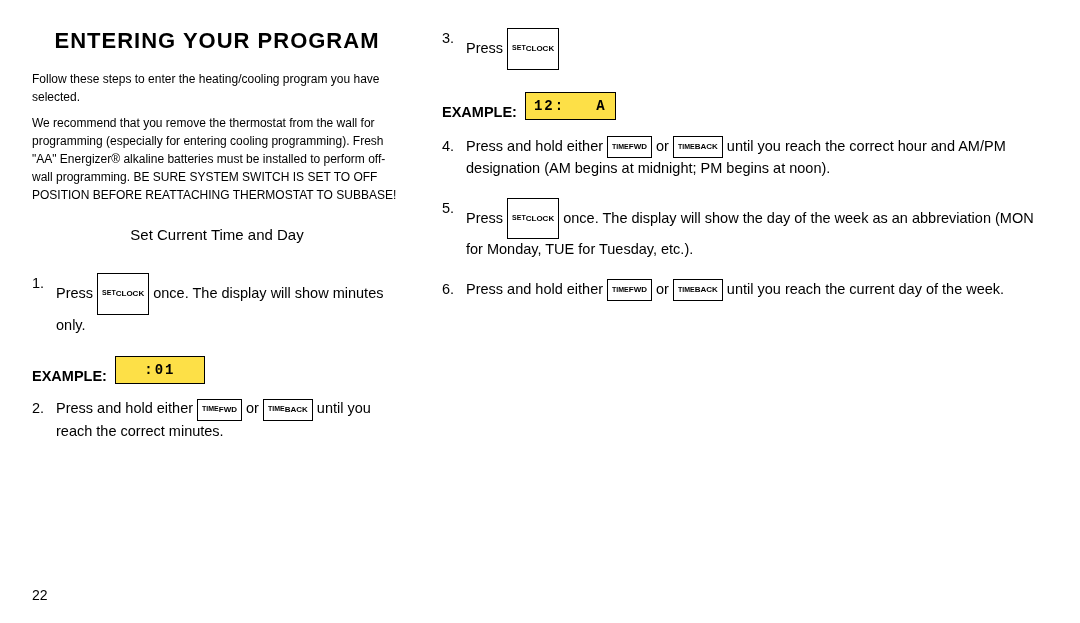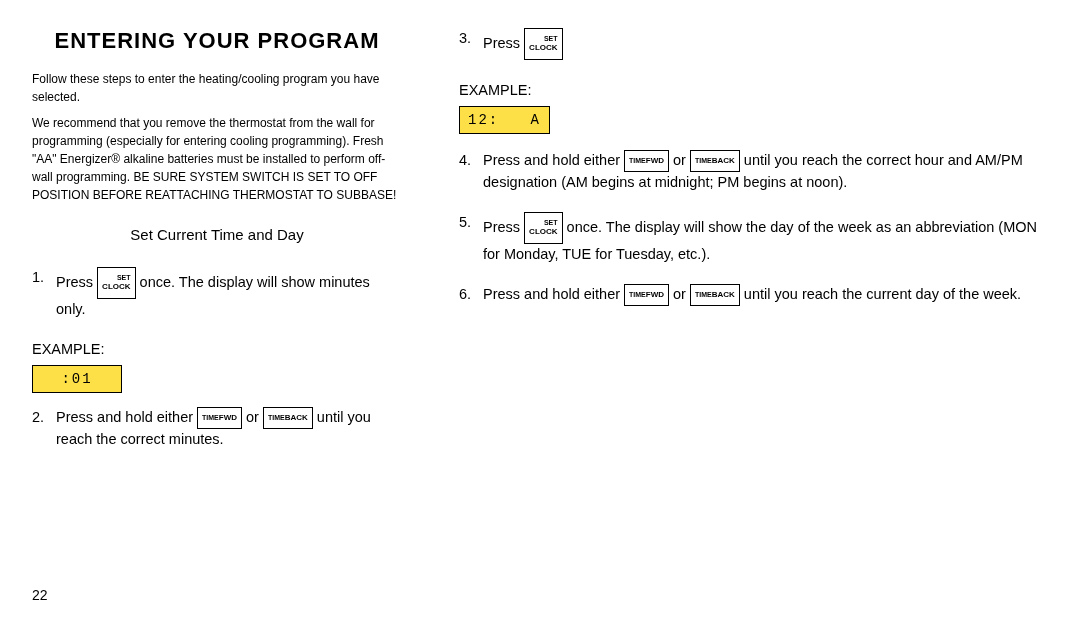--- a/index.html
+++ b/index.html
@@ -12,21 +12,21 @@
       height: 623px;
       overflow: hidden;
       display: flex;
       align-items: stretch;
     }
     .page {
       display: flex;
       width: 100%;
       height: 100%;
       padding: 28px 32px 20px 32px;
-      gap: 47px;
+      gap: 30px;
     }
     .left-col {
       flex: 0 0 370px;
       display: flex;
       flex-direction: column;
       gap: 10px;
     }
     .right-col {
       flex: 1;
       display: flex;
@@ -45,21 +45,21 @@
       font-size: 12px;
       line-height: 1.5;
     }
     .intro-text p {
       margin-bottom: 8px;
     }
     .center-title {
       text-align: center;
       font-size: 15px;
       margin-top: 4px;
-      margin-bottom: 14px;
+      margin-bottom: 20px;
     }
     .step {
       display: flex;
       gap: 6px;
       font-size: 14.5px;
       line-height: 1.5;
       margin-bottom: 6px;
     }
     .step-num {
       flex: 0 0 18px;
@@ -68,25 +68,25 @@
     .step-content {
       flex: 1;
     }
     .page-num {
       margin-top: auto;
       font-size: 14px;
     }
     
     .btn-set-clock {
       display: inline-flex;
-      flex-direction: column;
-      align-items: flex-end;
+      flex-direction: row;
+      align-items: flex-start;
       justify-content: center;
       border: 1.5px solid #000;
-      padding: 6px 4px;
+      padding: 15px 4px;
       font-size: 8px;
       font-weight: bold;
       line-height: 1.2;
       vertical-align: middle;
       min-width: 32px;
       min-height: 22px;
     }
     .btn-set-clock .top-label {
       font-size: 7px;
       font-weight: bold;
@@ -113,26 +113,25 @@
       font-size: 7px;
       font-weight: bold;
     }
     .btn-time .bottom-label {
       font-size: 8px;
       font-weight: bold;
     }
     
     .example-row {
       display: flex;
-      align-items: flex-start;
+      align-items: flex-end;
       gap: 8px;
       margin: 4px 0 4px 0;
       font-size: 14.5px;
-      font-weight: normal;
-      flex-direction: column;
+      font-weight: bold;
     }
     .lcd-display {
       display: inline-flex;
       align-items: center;
       justify-content: center;
       border: 1.5px solid #000;
       background: #fde047;
       padding: 2px 8px;
       font-family: 'Courier New', monospace;
       font-size: 15px;

